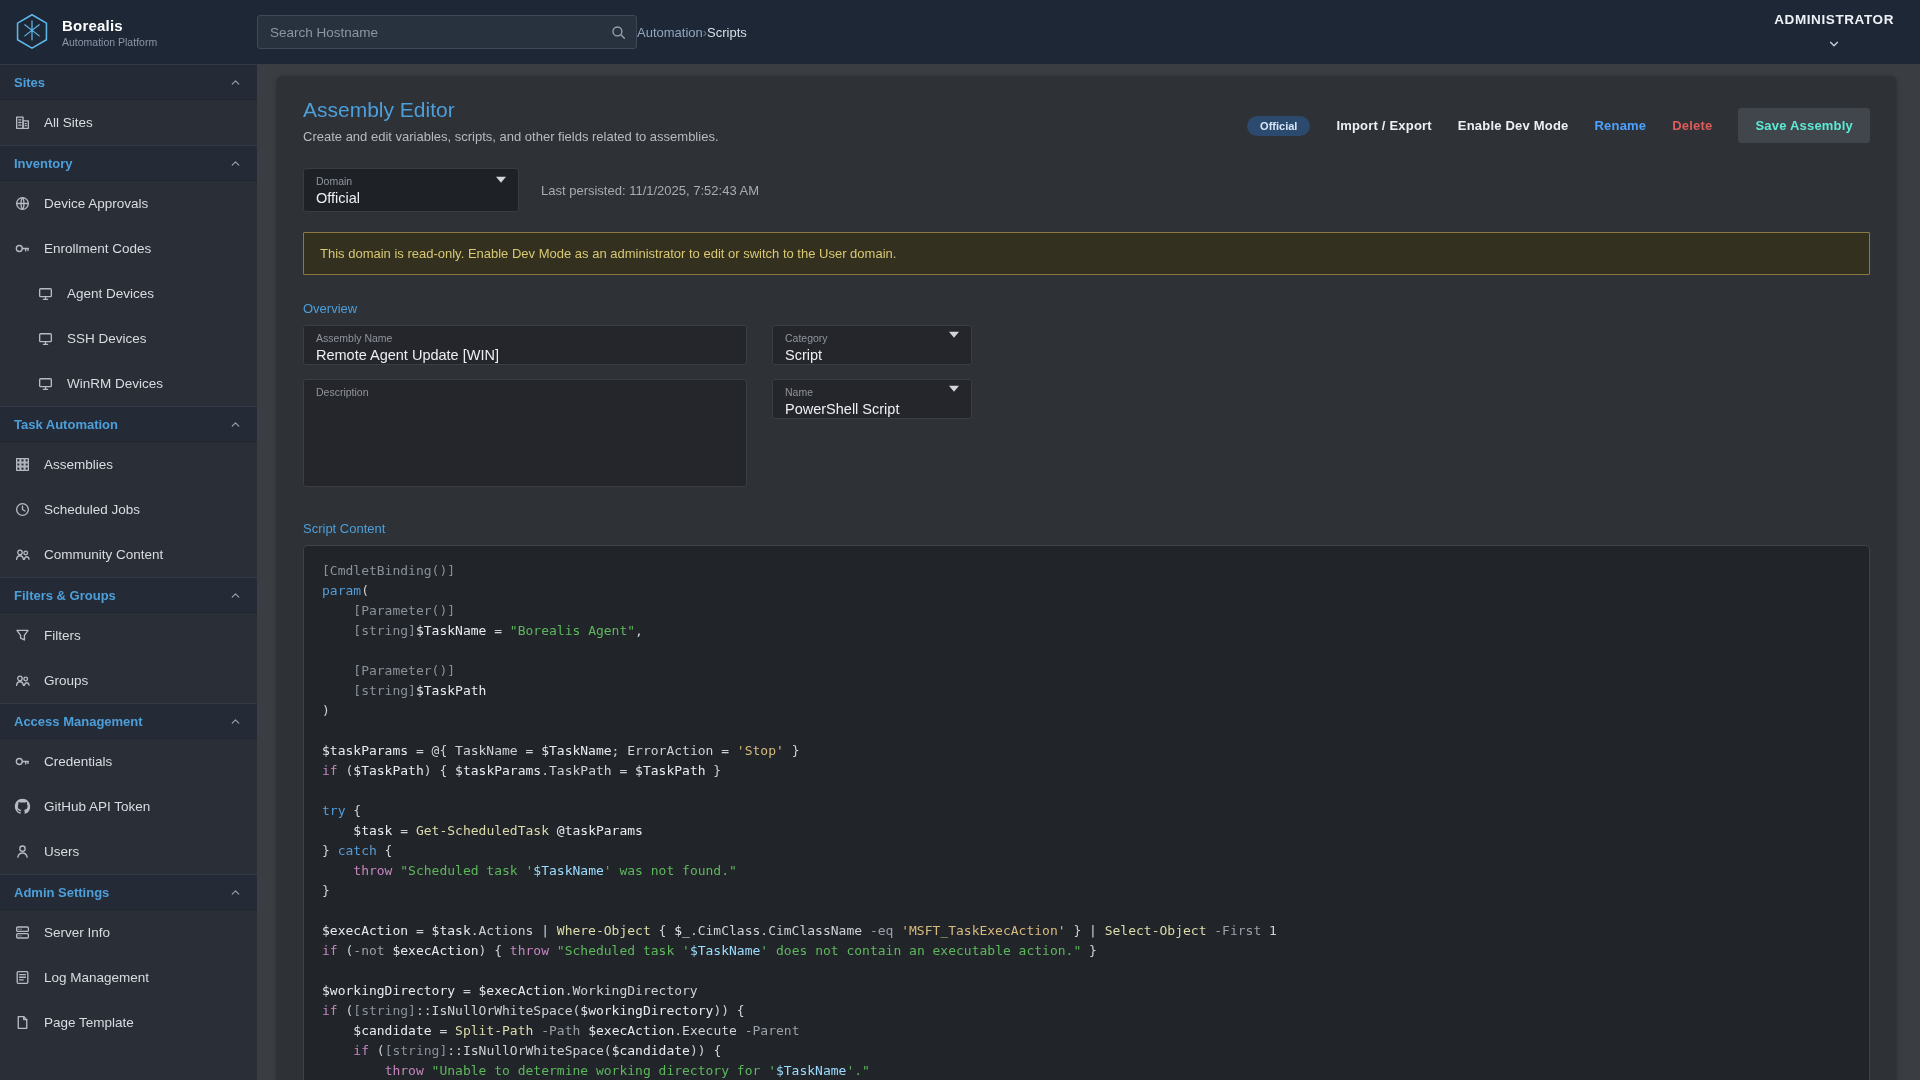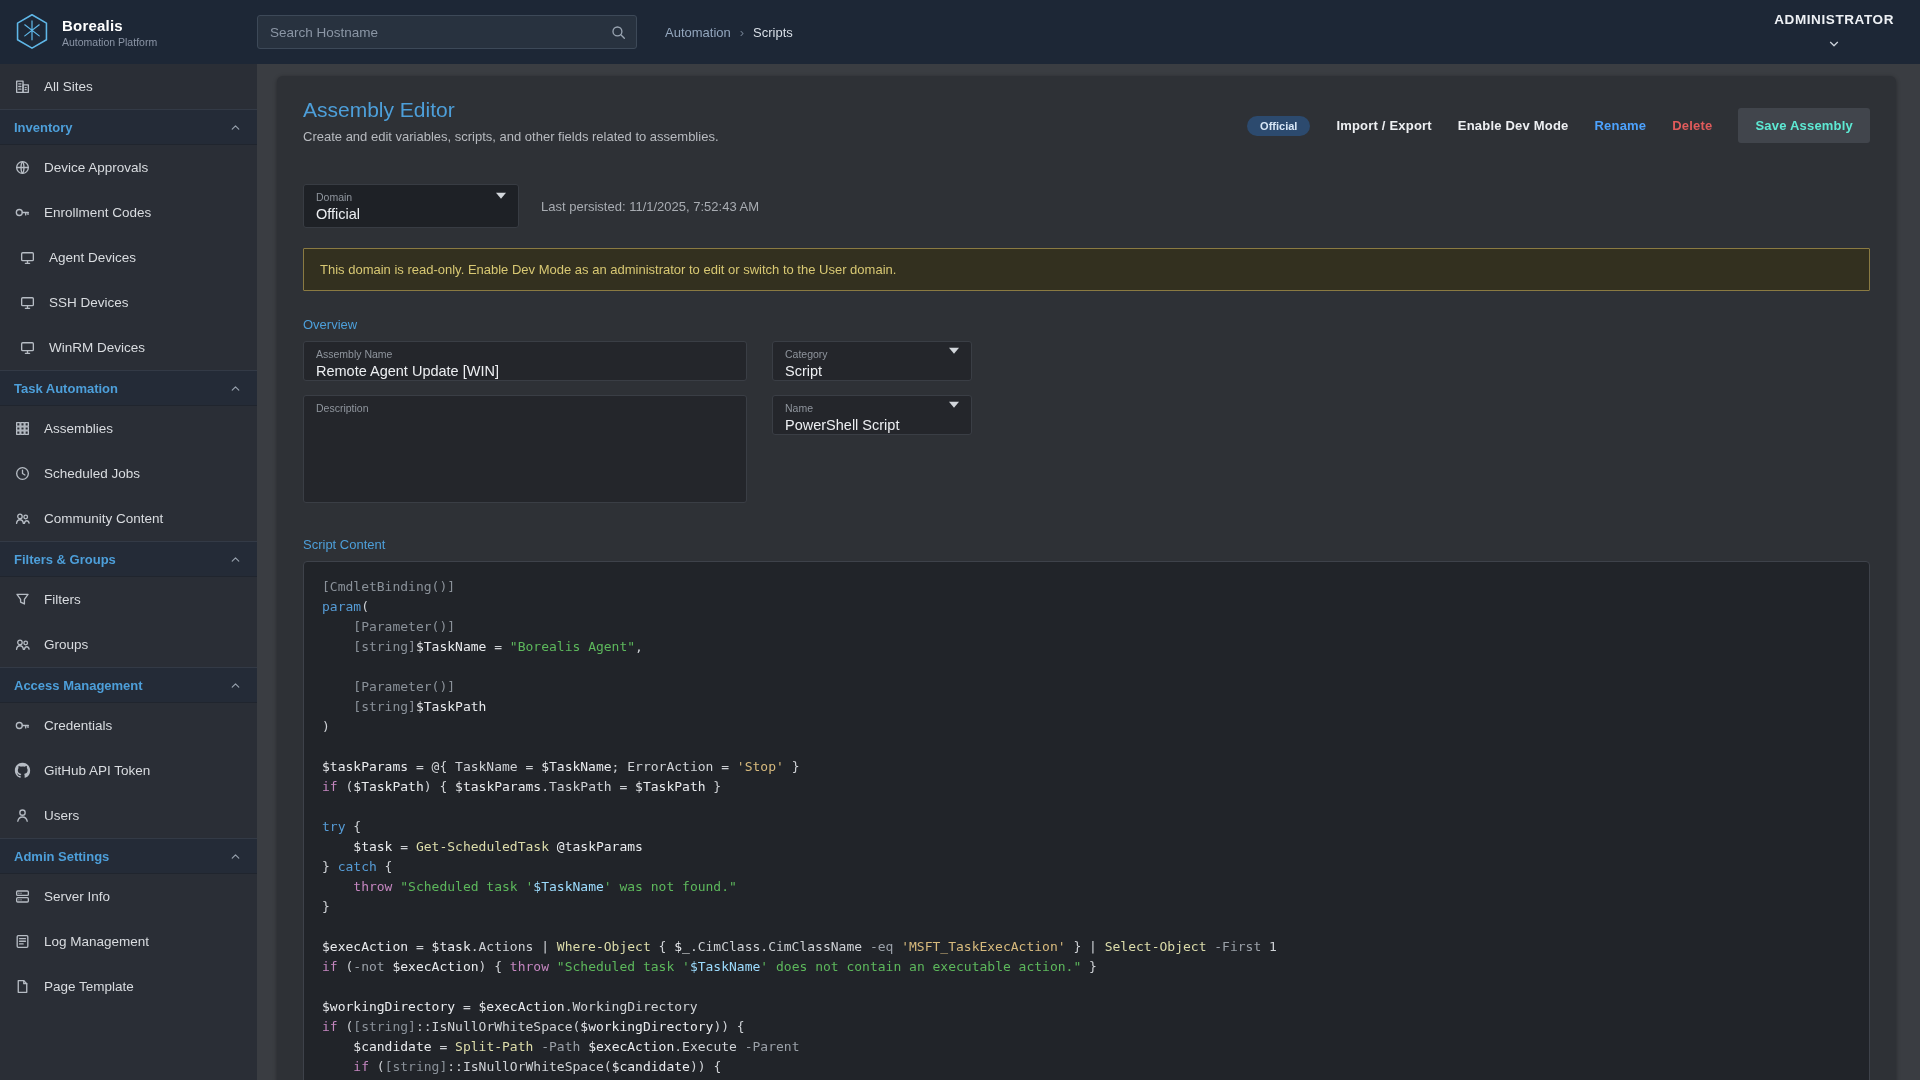--- a/index.html
+++ b/index.html
@@ -11,57 +11,57 @@
   .brand { display:flex; align-items:center; gap:10px; width:245px; cursor:pointer; }
   .logo svg { width:40px; height:40px; display:block; }
   .brand-text { display:flex; flex-direction:column; }
   .brand-name { color:#ffffff; font-weight:bold; font-size:15px; letter-spacing:.2px; }
   .brand-sub { color:#8b95a6; font-size:10.5px; margin-top:2px; }
   .hdr-search { position:relative; width:380px; height:34px; background:#28323f; border:1px solid #3d4958; border-radius:3px; display:flex; align-items:center; padding:0 36px 0 12px; }
   .hdr-search input { background:transparent; border:none; outline:none; color:#dfe5ec; font-size:13.5px; width:100%; font-family:inherit; }
   .hdr-search input::placeholder { color:#8b96a5; }
   .hdr-search-icon { position:absolute; right:9px; top:8px; color:#9aa5b2; }
   .hdr-search-icon svg { width:17px; height:17px; display:block; }
-  .breadcrumb { display:flex; align-items:center; gap:9px; margin-left:28px; font-size:13px; }
+  .breadcrumb { display:flex; align-items:center; gap:0; font-size:13px; }
   .bc-item { color:#93a6bd; cursor:pointer; }
   .bc-item.last { color:#d9dfe7; }
   .bc-sep { color:#6d7a8b; font-size:13px; }
   .user-menu { margin-left:auto; display:flex; align-items:center; gap:9px; color:#eef1f5; font-size:13.5px; font-weight:bold; letter-spacing:.6px; cursor:pointer;flex-direction:column; }
   .user-chevron { color:#cdd4dc; display:flex; }
   .user-chevron svg { width:16px; height:16px; }
 
   
   .layout { flex:1; display:flex; min-height:0; }
 
   
   .sidebar { width:257px; min-width:257px; background:#2a2e36; overflow:hidden; }
   .sb-header { height:36px; background:#242b37; border-top:1px solid #333a46; border-bottom:1px solid #20252e; display:flex; align-items:center; justify-content:space-between; padding:0 14px; cursor:pointer; }
   .sb-header-label { color:#4d9fda; font-size:13px; font-weight:bold; }
   .sb-chevron { color:#97a1ad; display:flex; }
   .sb-chevron svg { width:15px; height:15px; }
   .sb-item { height:45px; display:flex; align-items:center; gap:13px; padding:0 14px; cursor:pointer; color:#d9dce0; }
-  .sb-item.indent { padding-left:19px; }
+  .sb-item.indent { padding-left:37px; }
   .sb-item-label { font-size:13.5px; }
   .sb-icon { color:#b6bcc4; display:flex; }
   .sb-icon svg { width:17px; height:17px; }
 
   
   .content { flex:1; padding:12px 24px 0 20px; min-width:0; }
   .card { background:#2e3136; border-radius:6px; padding:22px 26px; height:1400px; box-shadow:0 1px 4px rgba(0,0,0,.35); }
   .card-head { display:flex; justify-content:space-between; align-items:flex-start; }
   .page-title { color:#4d9fda; font-size:21px; font-weight:normal; }
   .page-subtitle { color:#b7babf; font-size:13px; margin-top:7px; }
   .toolbar { display:flex; align-items:center; gap:26px; margin-top:10px; }
   .badge { background:#2c4a6e; color:#d7e6f6; font-size:11px; font-weight:bold; padding:4px 13px; border-radius:11px; }
   .tb-btn { background:none; border:none; color:#eef0f3; font-size:13px; font-weight:bold; cursor:pointer; font-family:inherit; letter-spacing:.2px; }
   .tb-btn.rename { color:#4da3ff; }
   .tb-btn.delete { color:#e05b5b; }
   .tb-btn.save { background:#41454c; color:#5eead4; padding:10px 17px; border-radius:3px; cursor:default; }
 
-  .domain-row { display:flex; align-items:center; gap:22px; margin-top:40px; }
+  .domain-row { display:flex; align-items:center; gap:22px; margin-top:24px; }
   .field { position:relative; background:#24262b; border:1px solid #3a3e45; border-radius:3px; padding:6px 12px 0; cursor:pointer; }
   .field-label { display:block; font-size:10.5px; color:#8f959d; }
   .field-value { display:block; font-size:14.5px; color:#edeff2; margin-top:3px; white-space:nowrap; }
   .domain-select { width:216px; height:44px; background:#1e2126; border-color:#383c43; }
   .caret-wrap { position:absolute; right:12px; top:50%; transform:translateY(-40%); }
   .caret { width:0; height:0; border-left:5px solid transparent; border-right:5px solid transparent; border-top:6px solid #d2d6db; }
   .persisted { color:#a8acb2; font-size:13px; }
 
   .warning { margin-top:20px; border:1px solid #8a7a42; background:#33301f; color:#d8c873; font-size:13px; border-radius:1px; padding:13px 16px; }
 
@@ -123,20 +123,28 @@
           <path d="M4.5 6.3L8 9.8l3.5-3.5"></path>
         </svg>
       </span>
   </div>
 </header>
 
 <div class="layout">
 
   <aside class="sidebar">
     <nav>
+        <div class="sb-header">
+          <span class="sb-header-label">Sites</span>
+          <span class="sb-chevron">
+            <svg viewBox="0 0 16 16" fill="none" stroke="currentColor" stroke-width="1.25" stroke-linecap="round" stroke-linejoin="round">
+              <path d="M4.5 9.8L8 6.3l3.5 3.5"></path>
+            </svg>
+          </span>
+        </div>
         <div class="sb-item">
           <span class="sb-icon">
             <svg viewBox="0 0 16 16" fill="none" stroke="currentColor" stroke-width="1.25" stroke-linecap="round" stroke-linejoin="round">
               <rect x="2.5" y="3" width="6" height="10.5"></rect>
               <rect x="8.5" y="6.5" width="5" height="7"></rect>
               <path d="M4.5 5.5h2M4.5 8h2M4.5 10.5h2M10.5 9h1M10.5 11h1"></path>
             </svg>
           </span>
           <span class="sb-item-label">All Sites</span>
         </div>

